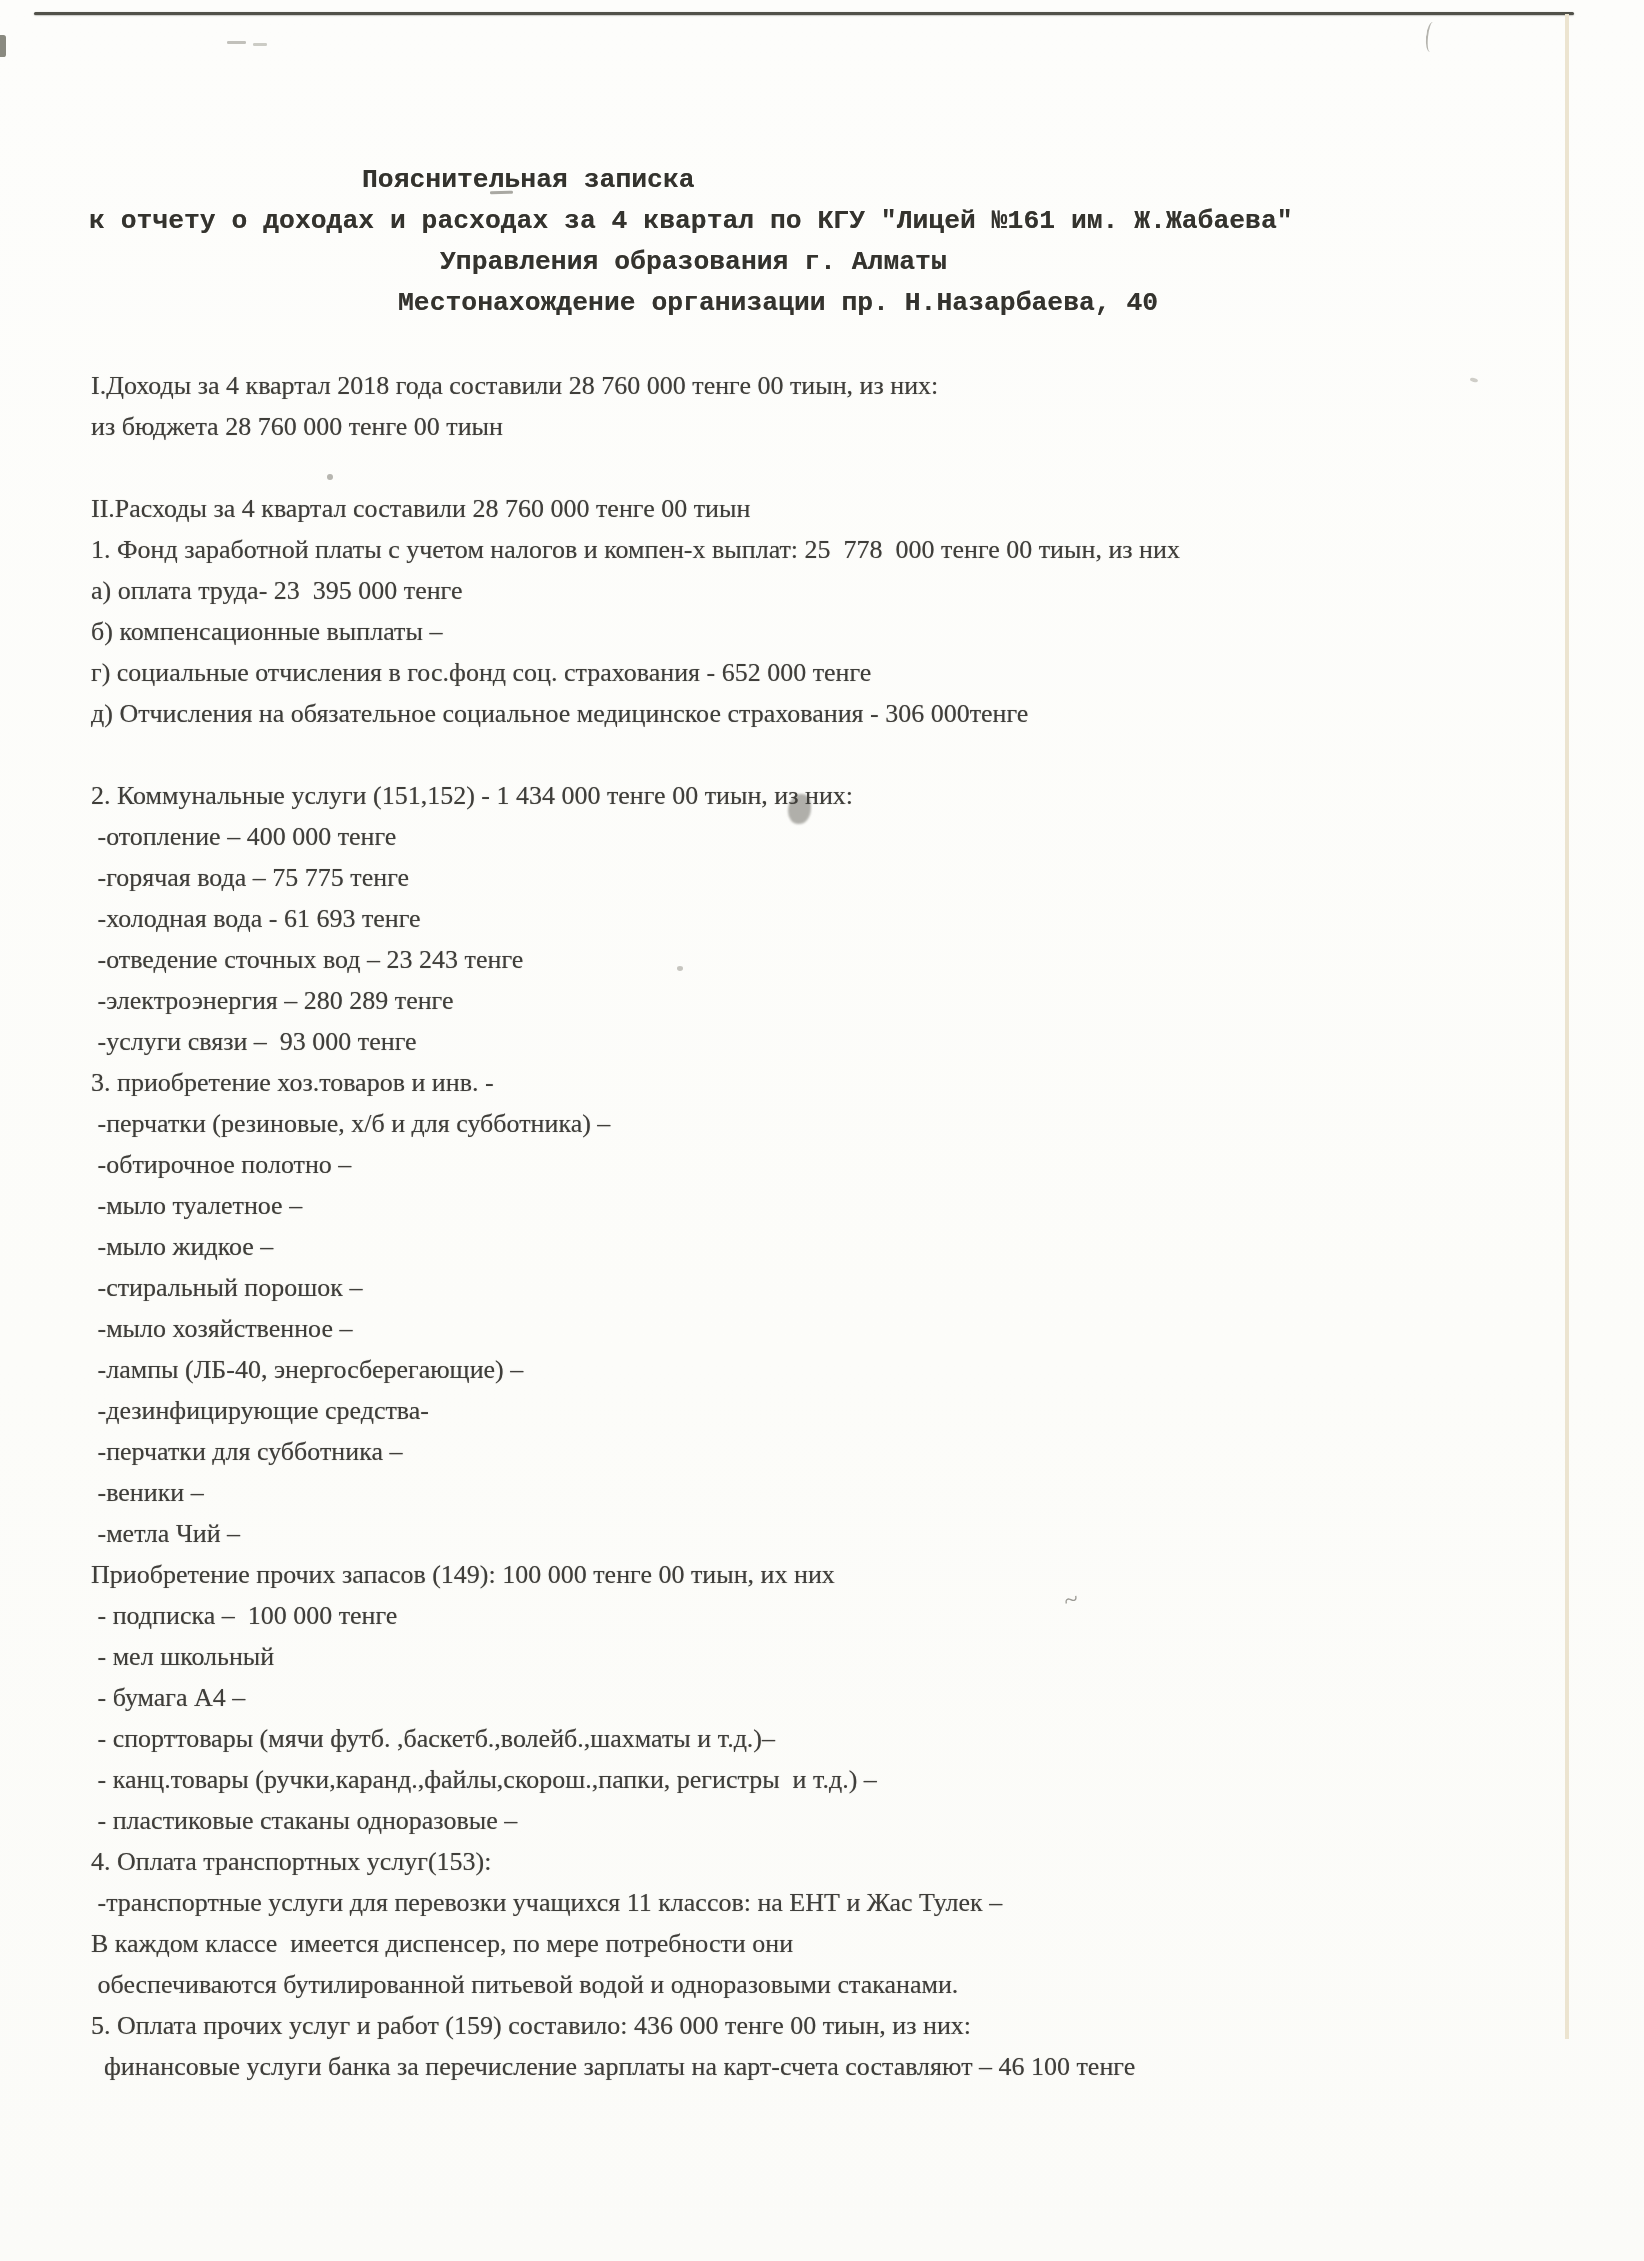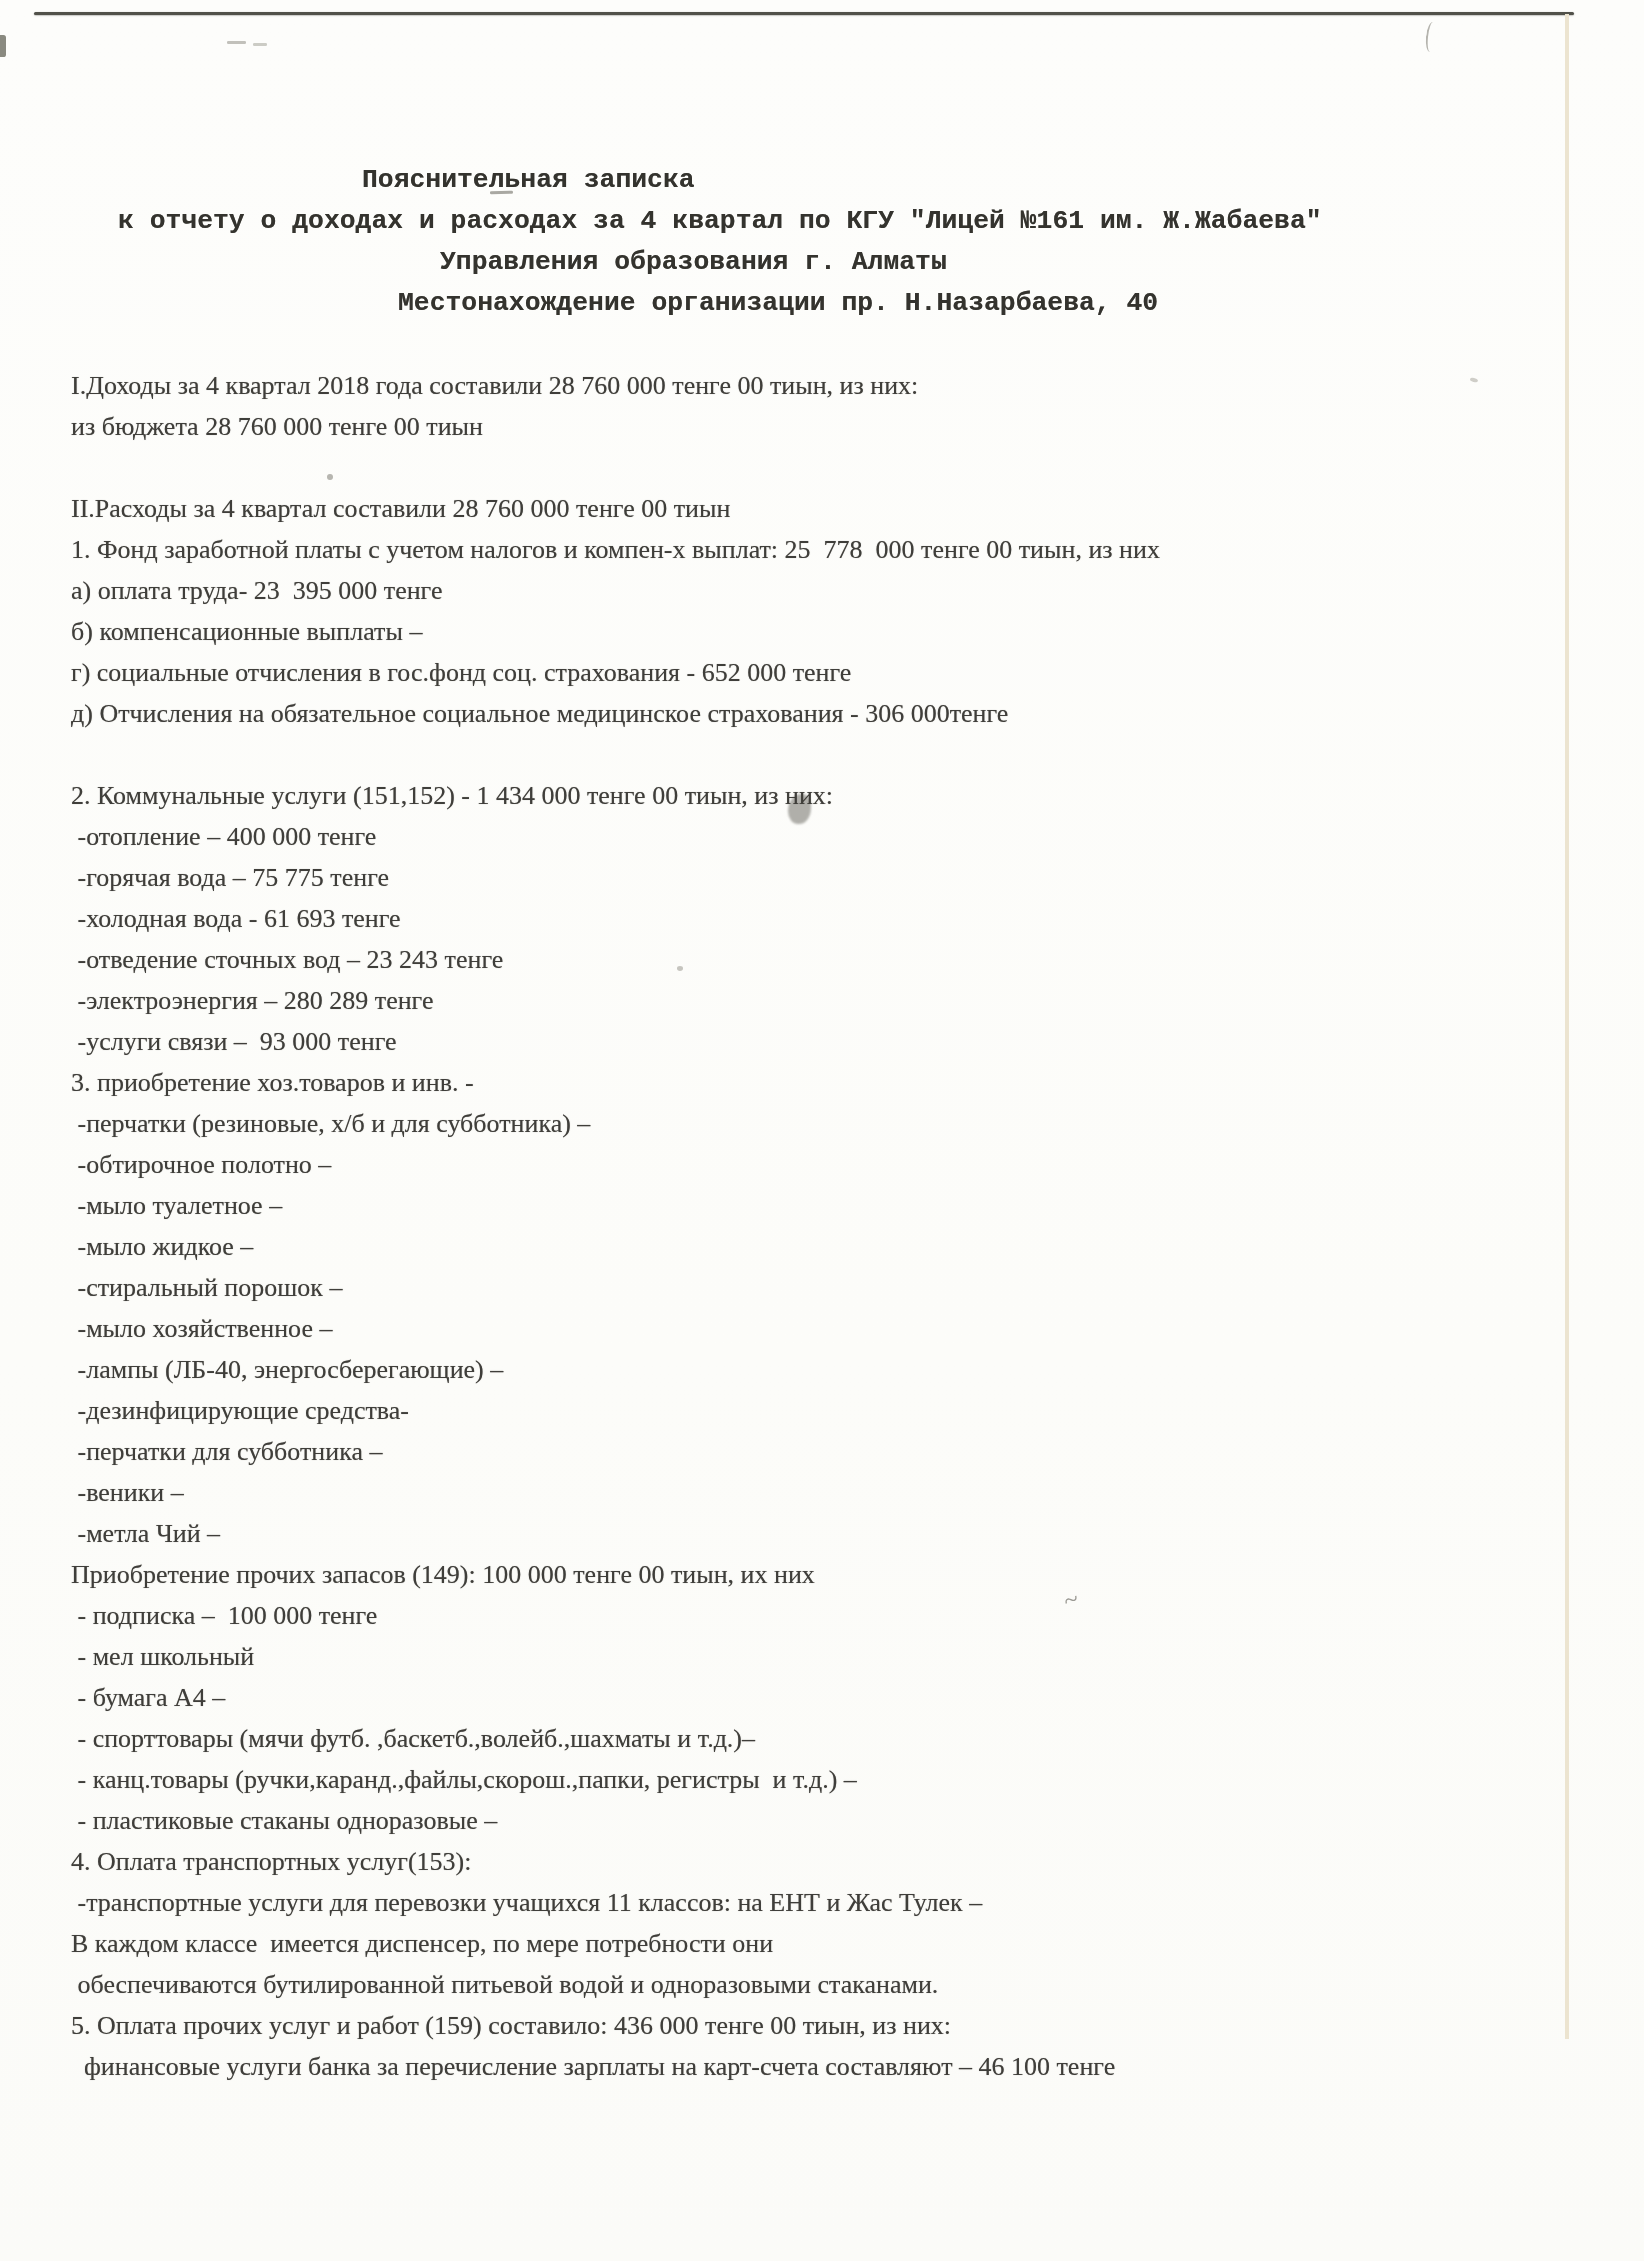--- a/index.html
+++ b/index.html
@@ -61,27 +61,27 @@
     white-space: pre;
     font-weight: bold;
     font-size: 26.4px;
     line-height: 41px;
     height: 41px;
     color: #34332e;
     text-shadow: 0 0 0.6px rgba(60,60,54,0.6);
     font-family: Liberation Mono, monospace;
   }
   .tl0 { margin-left: 362px; }
-  .tl1 { margin-left: 118px; }
+  .tl1 { margin-left: 89px; }
   .tl2 { margin-left: 440px; }
   .tl3 { margin-left: 398px; }
 
   .body-lines {
     margin-top: 41px;
-    padding-left: 71px;
+    padding-left: 91px;
   }
   .line {
     white-space: pre;
     font-size: 26px;
     line-height: 41px;
     height: 41px;
     color: #3f3e3a;
     text-shadow: 0 0 0.8px rgba(72,70,64,0.55);
   }
 </style>

